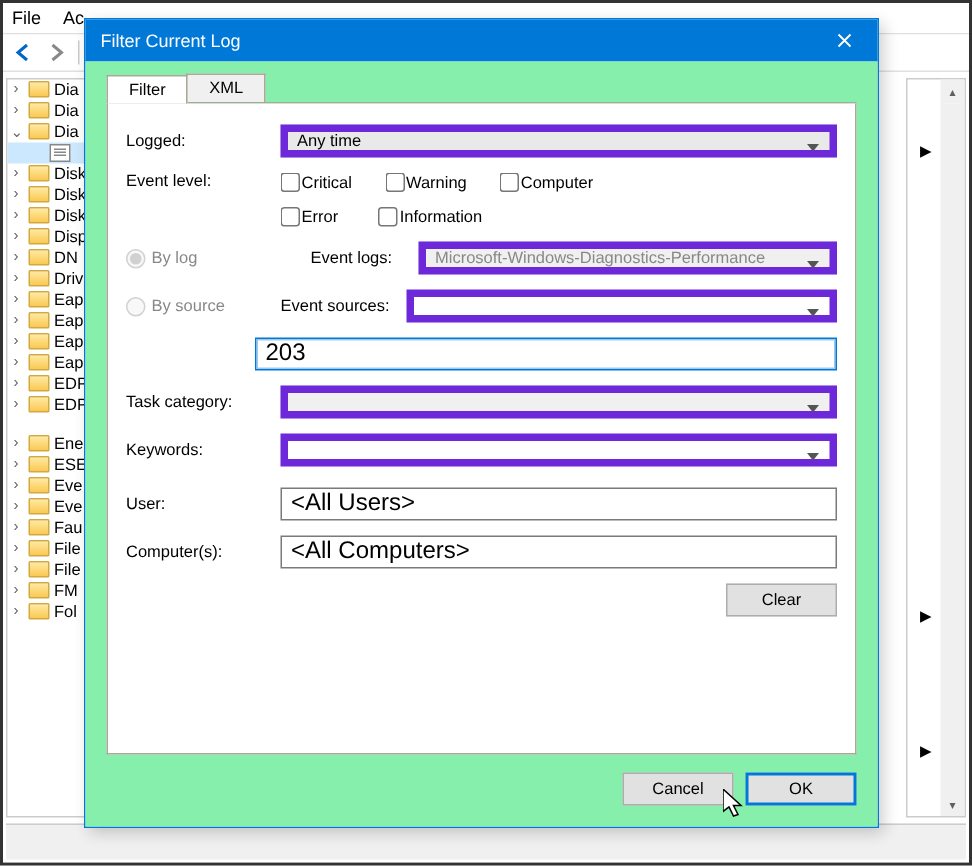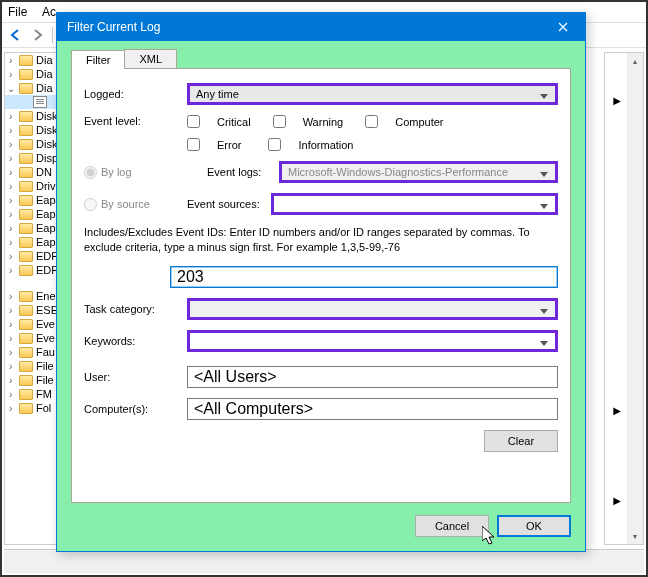--- a/index.html
+++ b/index.html
@@ -5,21 +5,21 @@
 * { box-sizing: border-box; margin: 0; padding: 0; }
 body { font-family: "Segoe UI", Tahoma, sans-serif; font-size: 11px; background: #f0f0f0; width: 648px; height: 577px; position: relative; overflow: hidden; border: 2px solid #333; }
 
 
 .main-window { position: absolute; top: 0; left: 0; right: 0; bottom: 0; background: #fff; }
 .menubar { background: #fff; padding: 3px 6px; font-size: 12px; border-bottom: 1px solid #e0e0e0; }
 .menubar span { margin-right: 12px; }
 .toolbar { background: #fff; padding: 4px 6px; border-bottom: 1px solid #e0e0e0; display: flex; align-items: center; gap: 6px; }
 .nav-arrow { width: 16px; height: 16px; display: inline-flex; align-items: center; justify-content: center; }
 .tree-panel { position: absolute; top: 50px; left: 2px; width: 80px; bottom: 30px; background: #fff; border: 1px solid #ccc; overflow: hidden; }
-.tree-item { display: flex; align-items: center; padding: 1px 0 1px 14px; font-size: 11px; white-space: nowrap; cursor: default; }
+.tree-item { display: flex; padding: 1px 0 1px 14px; font-size: 11px; white-space: nowrap; cursor: default; }
 .tree-item.expand::before { content: "›"; position: absolute; left: 4px; color: #666; font-size: 10px; }
 .tree-item.expanded::before { content: "⌄"; position: absolute; left: 2px; color: #666; font-size: 10px; }
 .tree-item.selected { background: #cce8ff; }
 .folder-icon { width: 14px; height: 11px; background: linear-gradient(#ffe9a2, #fac954); border: 1px solid #d4a840; border-radius: 1px; margin-right: 3px; flex-shrink: 0; }
 .log-icon { width: 14px; height: 12px; background: #fff; border: 1px solid #888; margin-right: 3px; flex-shrink: 0; position: relative; }
 .log-icon::after { content: ""; position: absolute; top: 2px; left: 2px; right: 2px; height: 1px; background: #888; box-shadow: 0 2px 0 #888, 0 4px 0 #888; }
 .right-scrollbar { position: absolute; top: 50px; right: 2px; bottom: 30px; width: 40px; background: #fff; border: 1px solid #ccc; }
 .scroll-track { position: absolute; top: 16px; right: 0; bottom: 16px; width: 16px; background: #f0f0f0; }
 .scroll-btn { position: absolute; right: 0; width: 16px; height: 16px; background: #f0f0f0; display: flex; align-items: center; justify-content: center; font-size: 8px; color: #606060; }
 .scroll-btn.up { top: 0; }
@@ -33,26 +33,26 @@
 .close-btn { width: 44px; height: 28px; display: flex; align-items: center; justify-content: center; cursor: pointer; }
 .dialog-body { flex: 1; padding: 8px 14px 14px 14px; background: #86efac; display: flex; flex-direction: column; }
 .tabs { display: flex; border-bottom: 1px solid #aca899; }
 .tab { padding: 3px 14px; border: 1px solid #aca899; border-bottom: none; background: #f0f0f0; margin-right: -1px; cursor: pointer; font-size: 11px; }
 .tab.active { background: #fff; position: relative; top: 1px; }
 .tab-content { border: 1px solid #aca899; border-top: none; padding: 14px 12px; flex: 1; background: #fff; }
 .form-row { display: flex; align-items: center; margin-bottom: 10px; }
 .form-label { width: 103px; flex-shrink: 0; font-size: 11px; }
 .form-label.disabled { color: #888; }
 .form-control { flex: 1; }
-.dropdown { width: 100%; height: 22px; background: #e9e9e9; border: 3px solid #6d28d9; padding: 0 4px 0 6px; font-size: 11px; position: relative; cursor: pointer; display: flex; align-items: center; }
+.dropdown { width: 100%; height: 22px; background: #e9e9e9; border: 5px solid #6d28d9; padding: 0 4px 0 6px; font-size: 11px; position: relative; cursor: pointer; display: flex; align-items: center; }
 .dropdown::after { content: ""; position: absolute; right: 7px; top: 8px; border-left: 4px solid transparent; border-right: 4px solid transparent; border-top: 5px solid #555; }
 .dropdown.disabled { background: #f0f0f0; color: #888; }
 .dropdown.white { background: #fff; }
 .checkbox-row { display: flex; gap: 22px; flex-wrap: wrap; }
-.checkbox { display: flex; align-items: center; gap: 17px; font-size: 11px; cursor: pointer; }
+.checkbox { display: flex; align-items: center; gap: 1px; font-size: 11px; cursor: pointer; }
 .checkbox input { width: 13px; height: 13px; margin: 0; }
 .radio { display: flex; align-items: center; gap: 4px; font-size: 11px; }
 .radio input { margin: 0; }
 .helptext { font-size: 11px; margin: 8px 0 10px 0; line-height: 1.4; }
 .text-input { width: 100%; height: 22px; border: 1px solid #7a7a7a; padding: 0 6px; font-size: 16px; background: #fff; }
 .text-input.focused { border: 1px solid #0078d7; box-shadow: inset 0 0 0 1px #9bcaed; }
 .indent-row { padding-left: 86px; margin-bottom: 10px; }
 .button-row { display: flex; justify-content: flex-end; gap: 8px; margin-top: 8px; }
 .btn { min-width: 74px; height: 22px; border: 1px solid #adadad; background: #e1e1e1; font-size: 11px; cursor: pointer; padding: 0 12px; }
 .btn.primary { border: 2px solid #0078d7; background: #e1e1e1; }
@@ -273,21 +273,20 @@
             </label>
         </div>
         <div class="form-label" style="width:84px;">Event sources:</div>
         <div class="form-control">
           <div class="dropdown white">
               <span></span>
             </div>
         </div>
       </div>
 
-      <div class="helptext">Includes/Excludes Event IDs: Enter ID numbers and/or ID ranges separated by commas. To exclude criteria, type a minus sign first. For example 1,3,5-99,-76</div>
 
       <div class="indent-row">
         <input class="text-input focused" value="203" style="">
       </div>
 
       <div class="form-row">
         <div class="form-label">Task category:</div>
         <div class="form-control">
             <div class="dropdown disabled">
               <span></span>

